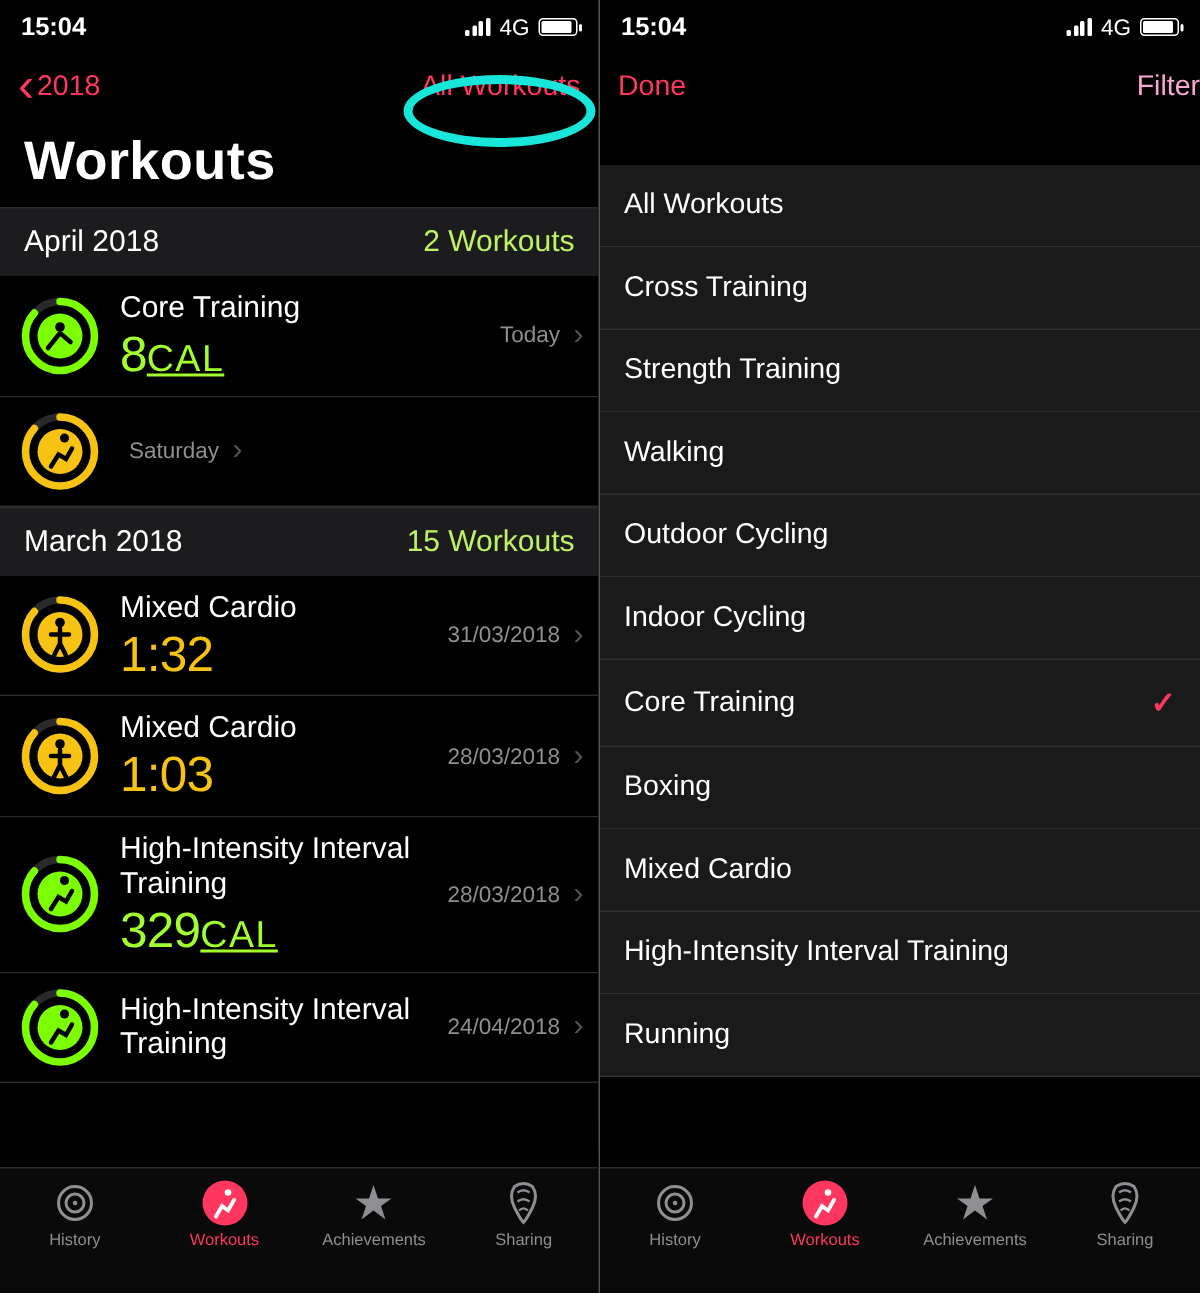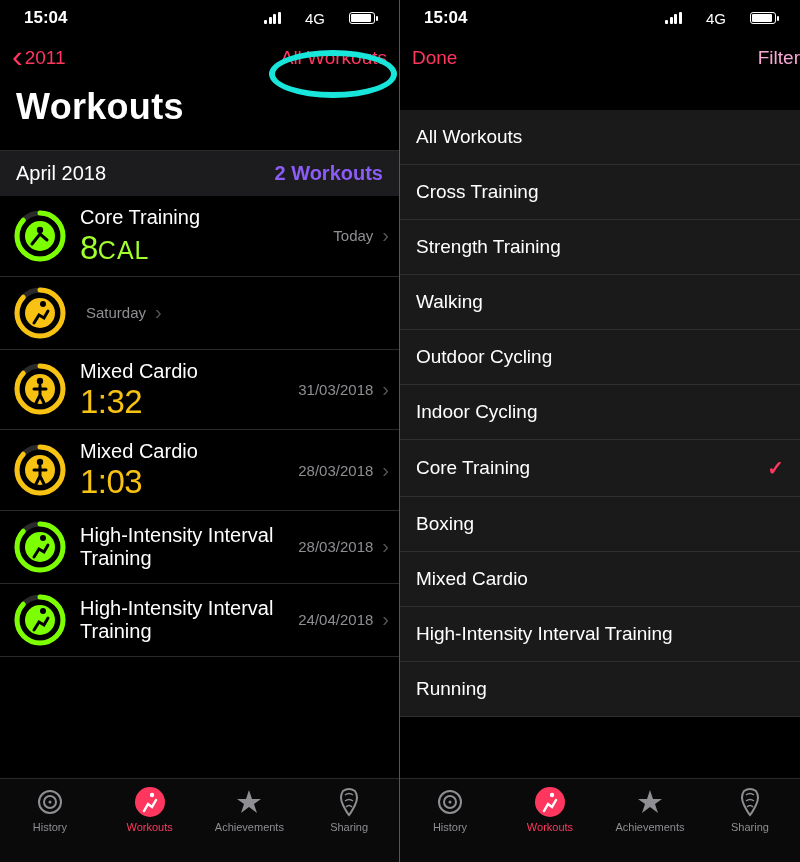--- a/index.html
+++ b/index.html
@@ -8,23 +8,23 @@
   .screen {
     position:relative; width:400px; height:862px;
     background:#000; color:#fff; overflow:hidden;
     display:flex; flex-direction:column;
     border-right:1px solid #555;
   }
   .screen:last-child { border-right:none; }
   
   .status-bar {
     height:36px; display:flex; align-items:center; justify-content:space-between;
-    padding:0 24px; font-size:17px; font-weight:600;
-  }
-  .status-right { display:flex; align-items:center; gap:24px; font-size:15px; font-weight:500; }
+    padding:0 14px; font-size:17px; font-weight:600;
+  }
+  .status-right { display:flex; align-items:center; gap:6px; font-size:15px; font-weight:500; }
   .signal-bars { display:flex; align-items:flex-end; gap:1.5px; height:12px; }
   .signal-bars span { width:3px; background:#fff; border-radius:1px; }
   .signal-bars span:nth-child(1){height:4px;}
   .signal-bars span:nth-child(2){height:7px;}
   .signal-bars span:nth-child(3){height:10px;}
   .signal-bars span:nth-child(4){height:12px;}
   .battery { width:26px; height:12px; border:1.5px solid #fff; border-radius:3px; position:relative; }
   .battery::after { content:""; position:absolute; right:-4px; top:3px; width:2.5px; height:5px; background:#fff; border-radius:1px; }
   .battery .fill { position:absolute; left:1px; top:1px; bottom:1px; width:20px; background:#fff; border-radius:1px; }
   
@@ -37,36 +37,35 @@
     position:absolute; top:50px; right:2px; width:128px; height:48px;
     border:6px solid #19e6db; border-radius:50%/50%; pointer-events:none;
   }
   
   .large-title { font-size:36px; font-weight:700; padding:6px 16px 10px; letter-spacing:0.3px;}
   
   .section-header {
     background:#1c1c1e; display:flex; justify-content:space-between;
     padding:11px 16px; font-size:20px; font-weight:400; color:#fff;
     border-top:0.5px solid #2a2a2c;
-    margin-top:12px;
-  }
-  .section-header .count { color:#8b5cf6;font-weight:bold; }
+  }
+  .section-header .count { color:#bef264; }
   
   .workout-row {
     background:#000; display:flex; align-items:center;
     padding:10px 10px 10px 14px; border-bottom:0.5px solid #2a2a2c;
   }
   .workout-row .ring {
     width:52px; height:52px; flex-shrink:0; margin-right:14px; position:relative;
   }
   .workout-row .ring svg { width:52px; height:52px; }
   .workout-row .details { flex:1; min-width:0; }
   .workout-row .name { font-size:20px; color:#fff; font-weight:400; line-height:1.15; }
   .workout-row .metric { font-size:33px; font-weight:400; line-height:1.05; margin-top:2px; letter-spacing:-0.5px;}
-  .workout-row .metric .unit { font-variant:small-caps; font-size:25px; letter-spacing:1px; }
+  .workout-row .metric .unit { font-variant:small-caps; font-size:25px; letter-spacing:1px;text-decoration:underline; }
   .metric.green { color:#a1ff2d; }
   .metric.yellow { color:#f8c213; }
   .workout-row .meta { display:flex; align-items:center; color:#8e8e93; font-size:15px; gap:9px; margin-left:6px; }
   .workout-row .meta .chev { font-size:20px; color:#555; }
   
   .tab-bar {
     position:absolute; bottom:0; left:0; right:0; height:84px;
     background:rgba(10,10,10,0.96);
     border-top:0.5px solid #2a2a2c;
     display:flex; justify-content:space-around; align-items:flex-start;
@@ -108,21 +107,21 @@
         <span>4G</span>
         <div class="battery">
             <div class="fill"></div>
           </div>
       </div>
     </div>
 
     <div class="nav-bar">
       <div class="nav-back">
         <span class="arrow">‹</span>
-        <span>2011</span>
+        <span>2018</span>
       </div>
       <div class="nav-right">
         <span>All Workouts</span>
       </div>
     </div>
     <div class="highlight-circle"></div>
 
     <div class="large-title">Workouts</div>
 
     <div class="list-area" id="left-list">
@@ -153,20 +152,24 @@
     <circle cx="26" cy="26" r="23" fill="none" stroke="#f8c213" stroke-width="5" stroke-dasharray="145" stroke-dashoffset="20" transform="rotate(-90 26 26)" stroke-linecap="round"></circle>
     <circle cx="26" cy="26" r="15" fill="#f8c213"></circle>
     <circle cx="29" cy="17" r="3" fill="#000"></circle>
               <path d="M20 36 L25 28 L30 31 L34 24" stroke="#000" stroke-width="3" fill="none" stroke-linecap="round"></path>
   </svg></div>
       <div class="meta">
         <span>Saturday</span>
         <span class="chev">›</span>
       </div>
         </div>
+        <div class="section-header">
+          <span>March 2018</span>
+          <span class="count">15 Workouts</span>
+        </div>
         <div class="workout-row">
       <div class="ring"><svg viewBox="0 0 52 52">
     <circle cx="26" cy="26" r="23" fill="none" stroke="#2a2a2a" stroke-width="5"></circle>
     <circle cx="26" cy="26" r="23" fill="none" stroke="#f8c213" stroke-width="5" stroke-dasharray="145" stroke-dashoffset="20" transform="rotate(-90 26 26)" stroke-linecap="round"></circle>
     <circle cx="26" cy="26" r="15" fill="#f8c213"></circle>
     <circle cx="26" cy="18" r="3.2" fill="#000"></circle>
               <path d="M26 22 L26 32 M20 26 L32 26 M22 40 L26 32 L30 40" stroke="#000" stroke-width="3" fill="none" stroke-linecap="round"></path>
   </svg></div>
       <div class="details">
         <div class="name">Mixed Cardio</div>
@@ -197,20 +200,21 @@
         <div class="workout-row">
       <div class="ring"><svg viewBox="0 0 52 52">
     <circle cx="26" cy="26" r="23" fill="none" stroke="#2a2a2a" stroke-width="5"></circle>
     <circle cx="26" cy="26" r="23" fill="none" stroke="#7cff00" stroke-width="5" stroke-dasharray="145" stroke-dashoffset="20" transform="rotate(-90 26 26)" stroke-linecap="round"></circle>
     <circle cx="26" cy="26" r="15" fill="#7cff00"></circle>
     <circle cx="29" cy="17" r="3" fill="#000"></circle>
               <path d="M20 36 L25 28 L30 31 L34 24" stroke="#000" stroke-width="3" fill="none" stroke-linecap="round"></path>
   </svg></div>
       <div class="details">
         <div class="name">High-Intensity Interval Training</div>
+        <div class="metric green">329<span class="unit">CAL</span></div>
       </div>
       <div class="meta">
         <span>28/03/2018</span>
         <span class="chev">›</span>
       </div>
         </div>
         <div class="workout-row">
       <div class="ring"><svg viewBox="0 0 52 52">
     <circle cx="26" cy="26" r="23" fill="none" stroke="#2a2a2a" stroke-width="5"></circle>
     <circle cx="26" cy="26" r="23" fill="none" stroke="#7cff00" stroke-width="5" stroke-dasharray="145" stroke-dashoffset="20" transform="rotate(-90 26 26)" stroke-linecap="round"></circle>

